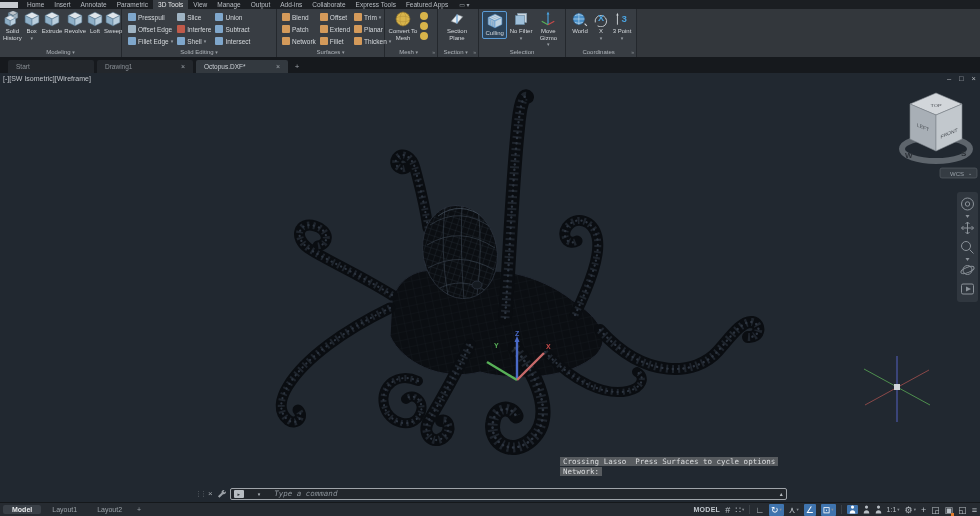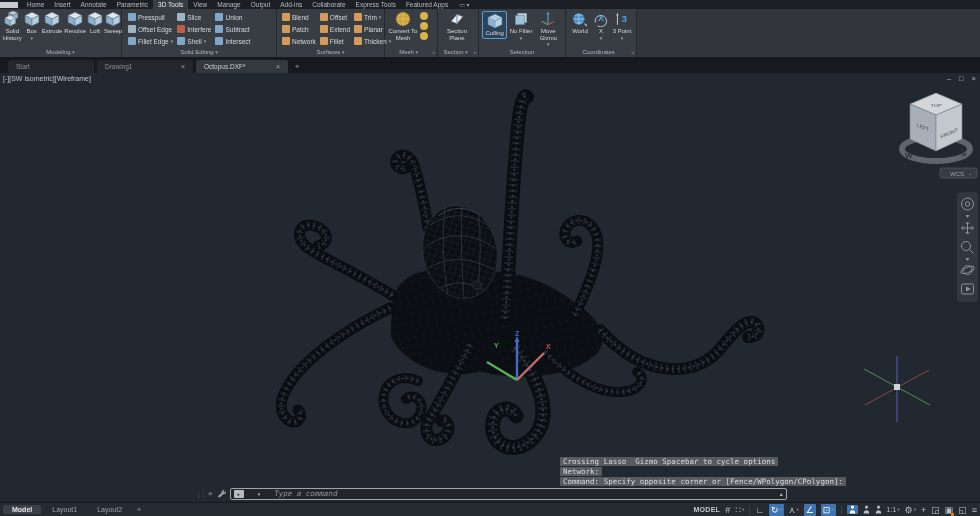--- a/index.html
+++ b/index.html
@@ -538,23 +538,22 @@
     </svg>
 
     <div class="vp-label">[-][SW Isometric][Wireframe]</div>
     <div class="vp-btns">
       <span>–</span>
       <span>□</span>
       <span>×</span>
     </div>
 
     <div class="cmdhist">
-      <div class="chl">Crossing Lasso  Gizmo Spacebar to cycle options</div>
+      <div class="chl">Crossing Lasso  Press Surfaces to cycle options</div>
       <div class="chl">Network:</div>
-      <div class="chl">Command: Specify opposite corner or [Fence/WPolygon/CPolygon]:</div>
     </div>
 
     <div class="cmdbar">
       <span class="grip">⋮⋮</span>
       <span class="cbx">×</span>
       <svg width="11" height="11" viewBox="0 0 14 14">
           <path d="M11 2.8a2.8 2.8 0 0 0-3.9 3.2L2.5 10.6l1.9 1.9 4.6-4.6A2.8 2.8 0 0 0 12.4 4l-1.7 1.7-1.4-1.4L11 2.8z" fill="#9aa0a6"></path>
         </svg>
       <div class="cmdinput">
         <span class="cmd-chip">▸</span>

